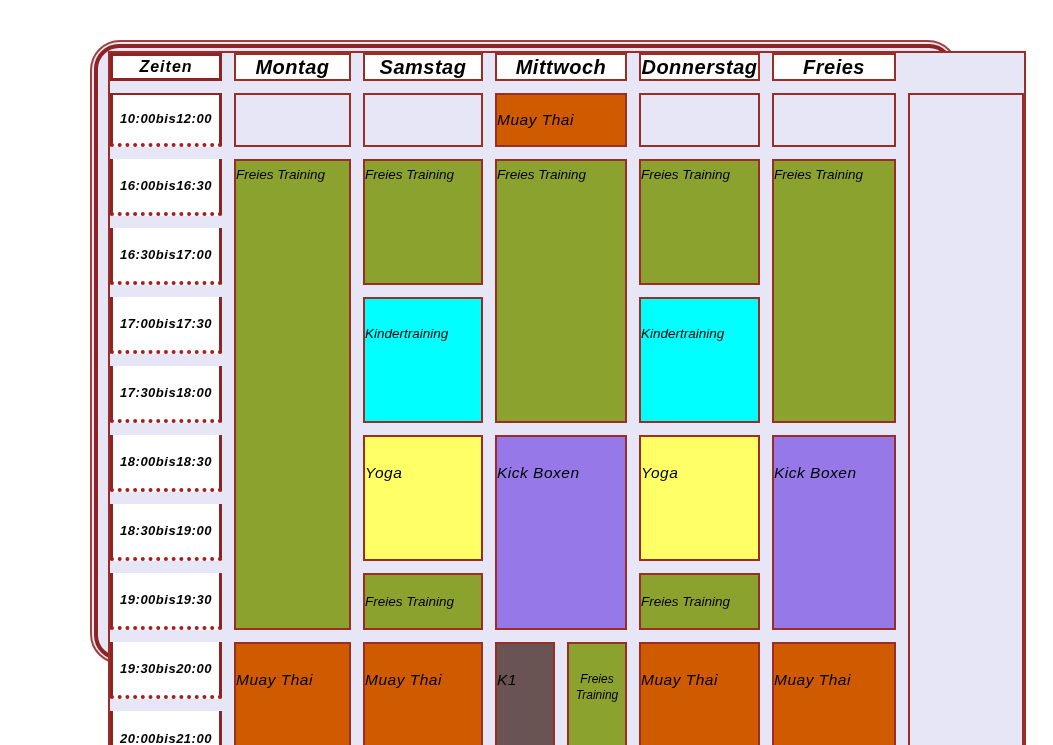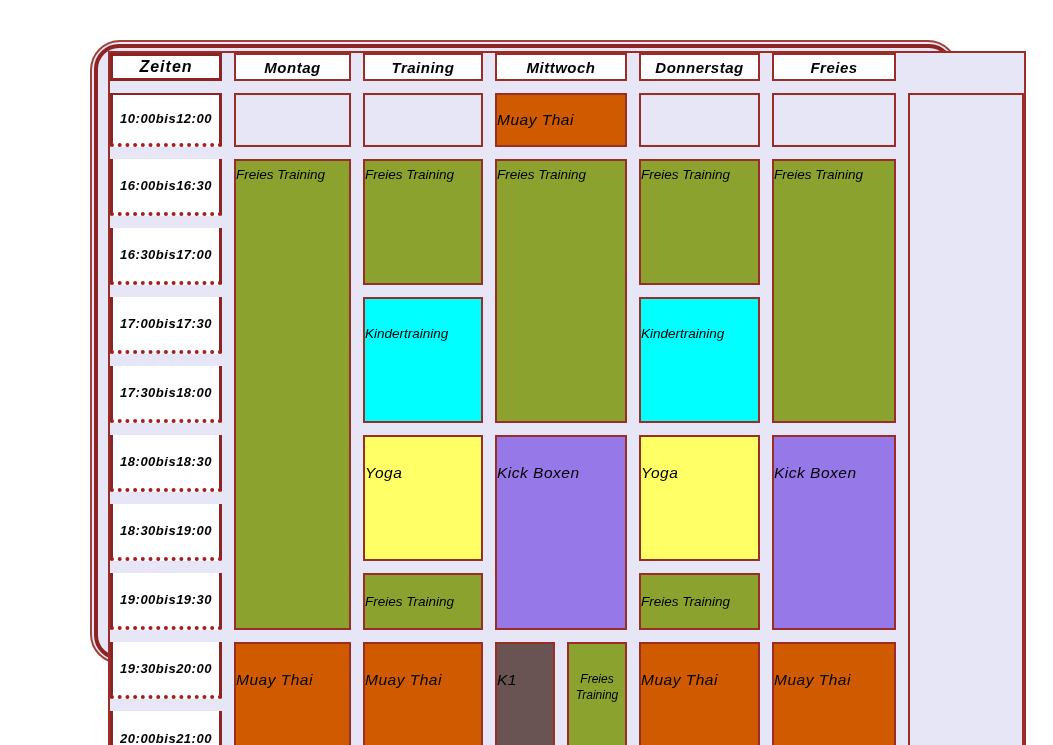--- a/index.html
+++ b/index.html
@@ -30,21 +30,21 @@
   }
   .grid{
     display:grid;
     grid-template-columns:112px 117px 120px 60px 60px 121px 124px 116px;
     grid-template-rows:28px 54px 57px 57px 57px 57px 57px 57px 57px 57px 59px;
     gap:12px;
   }
   .th{
     background:#ffffff;border:2px solid var(--c-border);
     display:flex;align-items:center;justify-content:center;
-    font-weight:bold;font-style:italic;font-size:15px;letter-spacing:0.5px;
+    font-weight:bold;font-style:italic;font-size:20px;letter-spacing:0.5px;
   }
   .time-th{
     border:3px solid var(--c-frame);font-size:16px;letter-spacing:1px;
   }
   .time-cell{
     background:#ffffff;
     border-left:3px solid var(--c-frame);
     border-right:3px solid var(--c-frame);
     border-bottom:4px dotted var(--c-dot);
     display:flex;align-items:center;justify-content:center;
@@ -71,21 +71,21 @@
 <body>
 
 <div class="frame-outer">
   <div class="frame-inner"></div>
 </div>
 
 <div class="schedule">
   <div class="grid" id="grid">
       <div class="th time-th" style="grid-area: 1 / 1 / span 1 / span 1;">Zeiten</div>
       <div class="th day-th" style="grid-area: 1 / 2 / span 1 / span 1;">Montag</div>
-      <div class="th day-th" style="grid-area: 1 / 3 / span 1 / span 1;">Training</div>
+      <div class="th day-th" style="grid-area: 1 / 3 / span 1 / span 1;">Samstag</div>
       <div class="th day-th" style="grid-area: 1 / 6 / span 1 / span 1;">Donnerstag</div>
       <div class="th day-th" style="grid-area: 1 / 4 / span 1 / span 2;">Mittwoch</div>
       <div class="th day-th" style="grid-area: 1 / 7 / span 1 / span 1;">Freies</div>
       <div class="time-cell first" style="grid-area: 2 / 1 / span 1 / span 1;">
         <span>10:00</span>
         <span>bis</span>
         <span>12:00</span>
       </div>
       <div class="time-cell" style="grid-area: 3 / 1 / span 1 / span 1;">
         <span>16:00</span>

